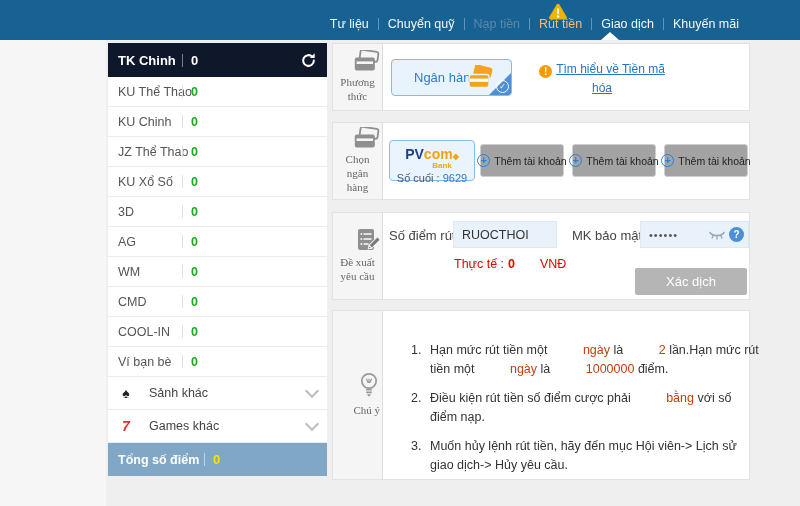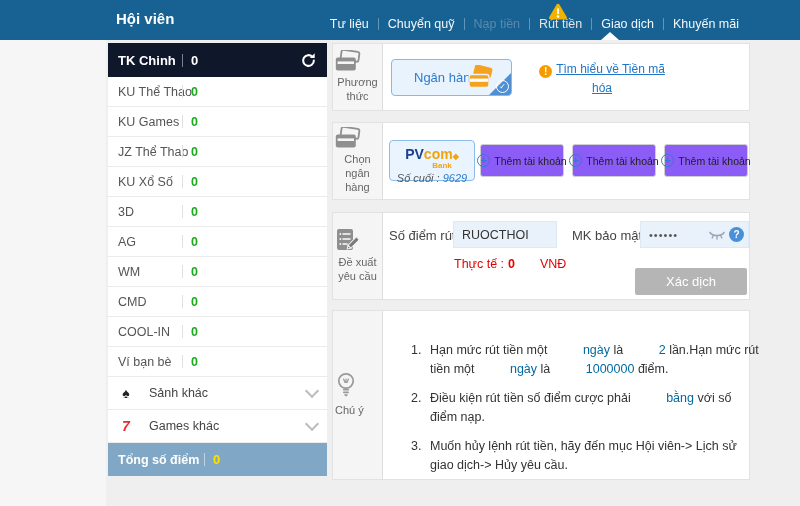--- a/index.html
+++ b/index.html
@@ -8,21 +8,21 @@
     background:#efefef;
     font-family:"Liberation Sans", sans-serif;
     -webkit-font-smoothing:antialiased;
   }
   
   .top-header { position:absolute; left:0; top:0; width:800px; height:40px; background:#176292; }
   .page-title { position:absolute; left:116px; top:0; line-height:38px; color:#fff; font-size:15px; font-weight:bold; }
   .top-nav { position:absolute; right:52px; top:0; height:48px; display:flex; align-items:center; }
   .nav-item { font-size:12.5px; color:#f2f7fb; margin:0 9px; cursor:pointer; white-space:nowrap; }
   .nav-item.st-dimmed { color:#5d87ac; }
-  .nav-item.st-active { color:#e5e5e5; }
+  .nav-item.st-active { color:#fdba74; }
   .nav-sep { width:1px; height:12px; background:rgba(255,255,255,.32); }
   .warn-triangle { position:absolute; left:548px; top:3px; }
   .header-caret { position:absolute; left:601px; top:32px; width:0; height:0;
     border-left:9px solid transparent; border-right:9px solid transparent; border-bottom:8px solid #fff; }
   .left-strip { position:absolute; left:0; top:40px; width:106px; height:466px; background:#f6f6f6; }
 
   
   .sidebar { position:absolute; left:108px; top:43px; width:219px; }
   .sb-header { height:34px; background:#0f172a; display:flex; align-items:center; padding:0 10px; }
   .sbh-label { width:64px; color:#fff; font-size:13px; font-weight:bold; }
@@ -47,22 +47,22 @@
   .sbf-value { color:#ffe000; font-size:13px; font-weight:bold; margin-left:8px; }
 
   
   .panel { position:absolute; left:332px; width:418px; background:#fff; border:1px solid #e2e2e2;
     box-sizing:border-box; display:flex; }
   .panel1 { top:43px;  height:68px; }
   .panel2 { top:122px; height:78px; }
   .panel3 { top:212px; height:88px; }
   .panel4 { top:310px; height:170px; }
   .label-col { width:50px; background:#f5f5f5; border-right:1px solid #dddddd; display:flex; flex-direction:column;
-    align-items:flex-start; justify-content:center; gap:5px; font-size:11px; color:#666; text-align:center;
-    line-height:1.25; padding:4px 2px; box-sizing:border-box; }
+    align-items:flex-end; justify-content:center; gap:5px; font-size:11px; color:#666; text-align:center;
+    line-height:1.25; padding:4px 2px; box-sizing:border-box;font-family:Liberation Serif, serif; }
   .content { flex:1; position:relative; }
 
   
   .bank-btn { position:absolute; left:8px; top:15px; width:121px; height:37px; box-sizing:border-box;
     background:#e9f3fe; border:1px solid #86b9ea; border-radius:4px; overflow:hidden; cursor:pointer; }
   .bank-btn-label { position:absolute; left:22px; top:10px; font-size:13px; color:#2b7ccd; }
   .cards-orange { position:absolute; right:14px; top:5px; }
   .corner { position:absolute; right:0; bottom:0; width:0; height:0;
     border-left:22px solid transparent; border-bottom:22px solid #4e8fd5; }
   .corner-check { position:absolute; right:2px; bottom:2px; width:11px; height:11px; border:1px solid #fff;
@@ -77,24 +77,24 @@
 
   
   .pv-card { position:absolute; left:6px; top:17px; width:86px; height:41px; box-sizing:border-box;
     background:#e9f4fe; border:1px solid #8cbcea; border-radius:4px; text-align:center; cursor:pointer; }
   .pv-line1 { font-size:14px; font-weight:bold; line-height:1; margin-top:6px; }
   .pv-pv { color:#1c3f8f; }
   .pv-com { color:#f0a50f; }
   .pv-diamond { color:#f0a50f; font-size:8px; }
   .pv-diamond::before { content:"◆"; }
   .pv-line2 { font-size:8px; font-weight:bold; color:#f0a50f; line-height:1; margin:1px 0 2px 20px; }
-  .pv-last { font-size:11px; color:#555; margin-top:1px;font-style:italic; }
+  .pv-last { font-size:11px; color:#555; margin-top:1px; }
   .pv-digits { color:#2b7ccd; }
   .add-row { position:absolute; left:97px; top:21px; display:flex; gap:8px; }
-  .add-btn { width:84px; height:33px; box-sizing:border-box; background:#8b5cf6; border:1px solid #cfcfcf;
+  .add-btn { width:84px; height:33px; box-sizing:border-box; background:#a3a3a3; border:1px solid #cfcfcf;
     border-radius:3px; display:flex; align-items:center; justify-content:center; gap:4px;
     font-size:10.5px; color:#222; cursor:pointer; white-space:nowrap; }
   .plus-ico { width:13px; height:13px; box-sizing:border-box; border:1.5px solid #2a7fd4; border-radius:50%;
     color:#2a7fd4; font-size:11px; font-weight:bold; line-height:10px; text-align:center; flex:none; }
   .plus-ico::before { content:"+"; }
 
   
   .form-label { position:absolute; font-size:13px; color:#444; white-space:nowrap; }
   .lbl-points { left:6px; top:15px; }
   .lbl-pass { left:189px; top:15px; }
@@ -112,27 +112,26 @@
   .actual-line { position:absolute; left:71px; top:44px; font-size:12.5px; color:#e60000; }
   .actual-value { font-weight:bold; margin-left:4px; }
   .currency { position:absolute; left:157px; top:44px; font-size:12.5px; color:#e60000; }
   .submit-btn { position:absolute; left:252px; top:55px; width:112px; height:27px; background:#b5b5b5;
     color:#fff; font-size:13px; text-align:center; line-height:27px; border-radius:2px; cursor:pointer; }
 
   
   .note-list { position:absolute; left:22px; top:30px; width:336px; margin:0; padding:0 0 0 20px;
     font-size:12.5px; color:#333; }
   .note-list li { margin-bottom:9px; line-height:1.55; padding-left:5px; }
-  .rd { color:#0369a1;padding-left:32px; }
+  .rd { color:#c2410c;padding-left:32px; }
 </style>
 </head>
 <body>
 
 <div class="top-header">
-  <div class="page-title">Hội viên</div>
   <div class="top-nav">
       <span class="nav-item st-normal">Tư liệu</span>
       <span class="nav-sep"></span>
       <span class="nav-item st-normal">Chuyển quỹ</span>
       <span class="nav-sep"></span>
       <span class="nav-item st-dimmed">Nạp tiền</span>
       <span class="nav-sep"></span>
       <span class="nav-item st-active">Rút tiền</span>
       <span class="nav-sep"></span>
       <span class="nav-item st-normal">Giao dịch</span>
@@ -161,21 +160,21 @@
     </span>
   </div>
   <div>
   <div class="sb-row">
     <span class="sb-label">KU Thể Thao</span>
     <span class="sb-sep"></span>
     <span class="sb-value">0</span>
   </div>
 
   <div class="sb-row">
-    <span class="sb-label">KU Games</span>
+    <span class="sb-label">KU Chinh</span>
     <span class="sb-sep"></span>
     <span class="sb-value">0</span>
   </div>
 
   <div class="sb-row">
     <span class="sb-label">JZ Thể Thao</span>
     <span class="sb-sep"></span>
     <span class="sb-value">0</span>
   </div>
 

